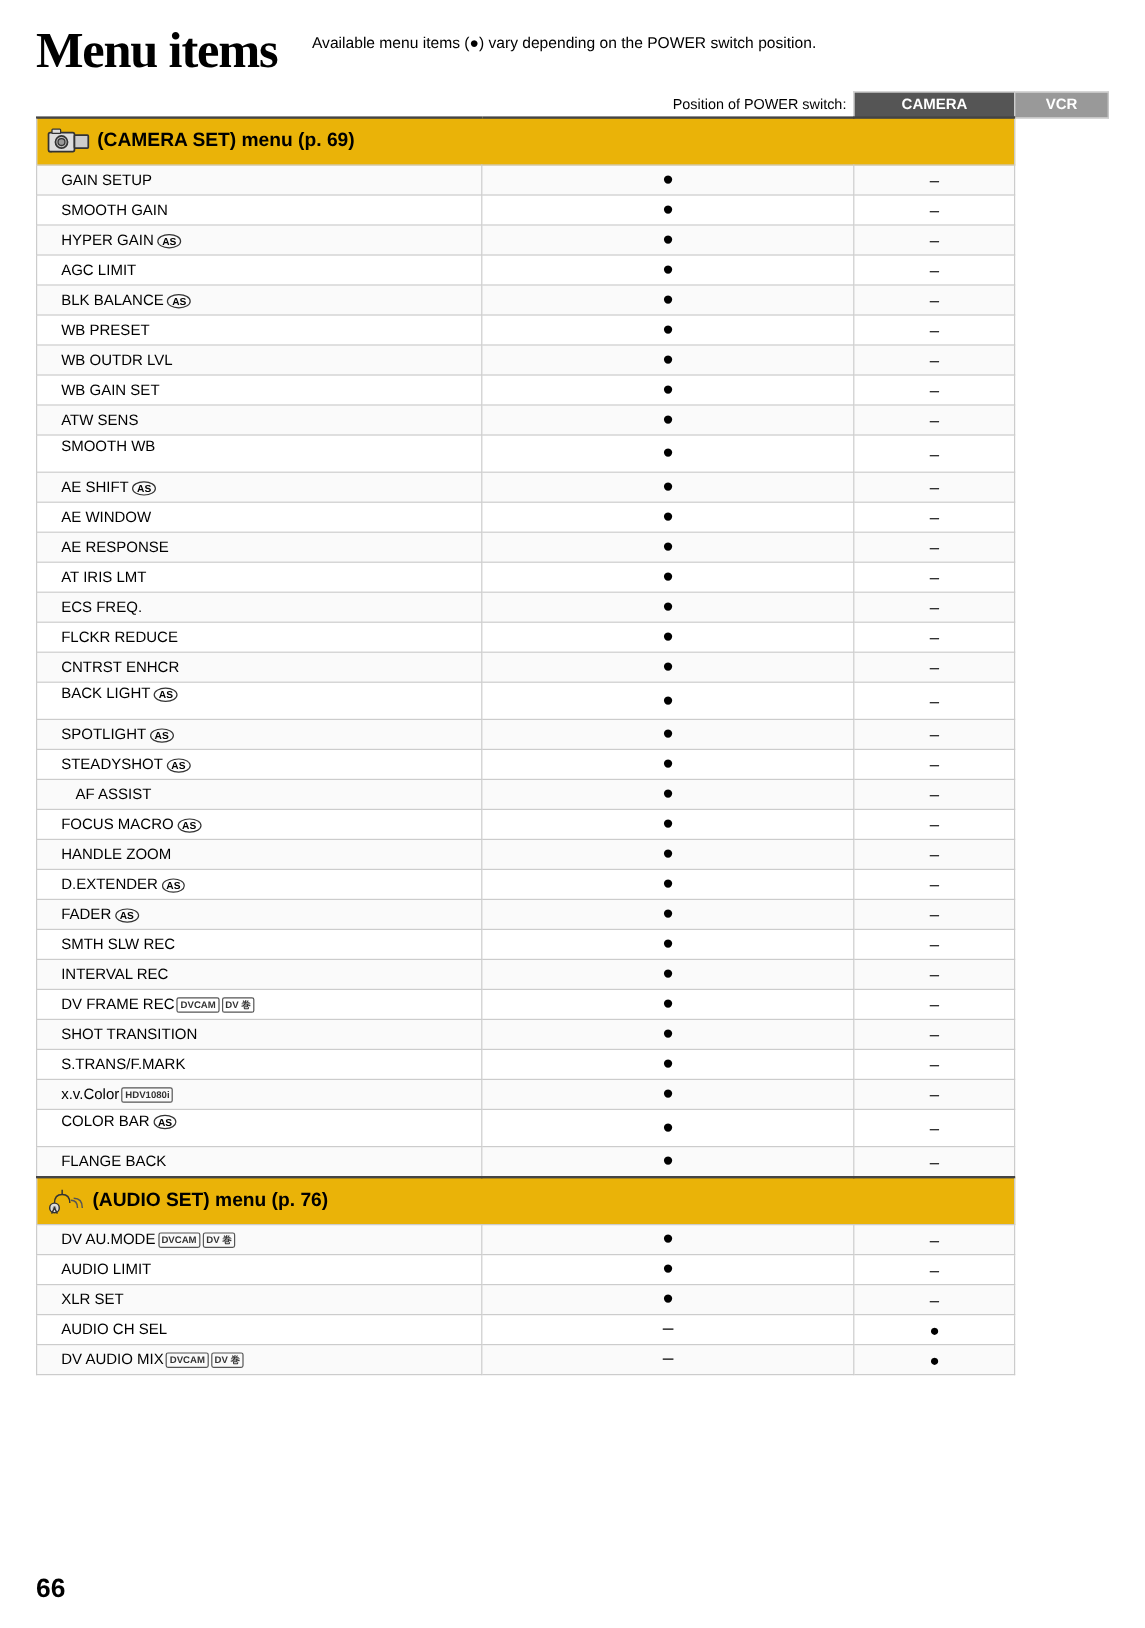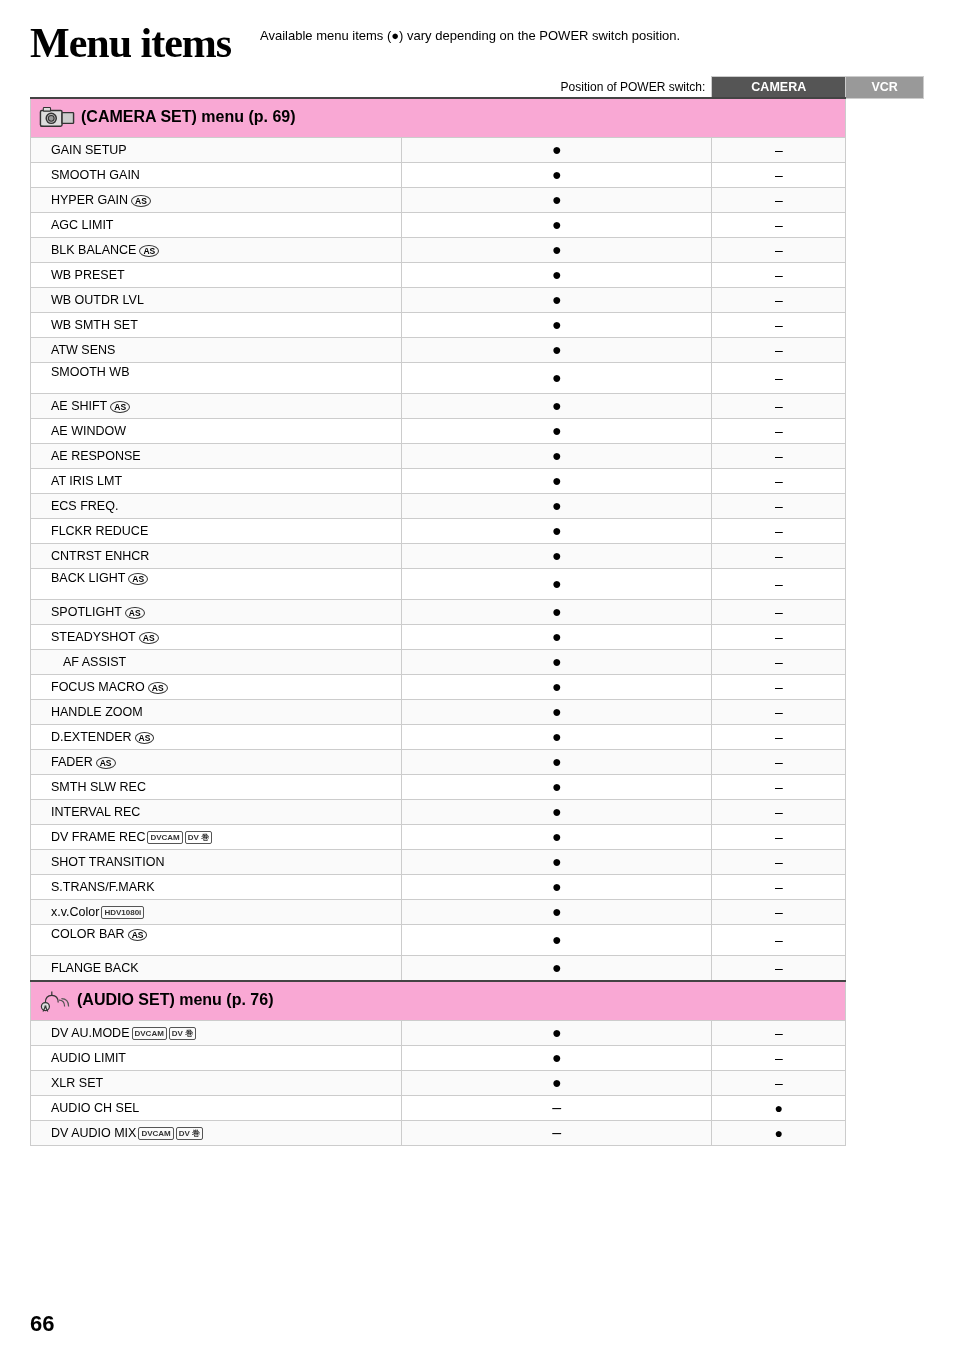--- a/index.html
+++ b/index.html
@@ -70,21 +70,21 @@
     }
 
     .vcr-header {
       background: #999;
       color: #fff;
       font-weight: bold;
       font-size: 13px;
     }
 
     .section-header-row td {
-      background: #f9a8d4;
+      background: #eab308;
       font-weight: bold;
       font-size: 14px;
       padding: 5px 6px;
       border-top: 2px solid #333;
     }
 
     .section-title {
       font-size: 16px;
       font-weight: bold;
     }
@@ -220,21 +220,21 @@
         <td style="padding-left: 20px; padding-top: 2px; padding-bottom: 2px;"><span>WB PRESET</span></td>
         <td style="text-align: center; font-size: 16px;">●</td>
         <td style="text-align: center; font-size: 14px;">–</td>
       </tr>
       <tr class="menu-row">
         <td style="padding-left: 20px; padding-top: 2px; padding-bottom: 2px;"><span>WB OUTDR LVL</span></td>
         <td style="text-align: center; font-size: 16px;">●</td>
         <td style="text-align: center; font-size: 14px;">–</td>
       </tr>
       <tr class="menu-row">
-        <td style="padding-left: 20px; padding-top: 2px; padding-bottom: 2px;"><span>WB SMTH SET</span></td>
+        <td style="padding-left: 20px; padding-top: 2px; padding-bottom: 2px;"><span>WB GAIN SET</span></td>
         <td style="text-align: center; font-size: 16px;">●</td>
         <td style="text-align: center; font-size: 14px;">–</td>
       </tr>
       <tr class="menu-row">
         <td style="padding-left: 20px; padding-top: 2px; padding-bottom: 2px;"><span>ATW SENS</span></td>
         <td style="text-align: center; font-size: 16px;">●</td>
         <td style="text-align: center; font-size: 14px;">–</td>
       </tr>
       <tr class="menu-row">
         <td style="padding-left: 20px; padding-top: 2px; padding-bottom: 14px;"><span>SMOOTH WB</span></td>

